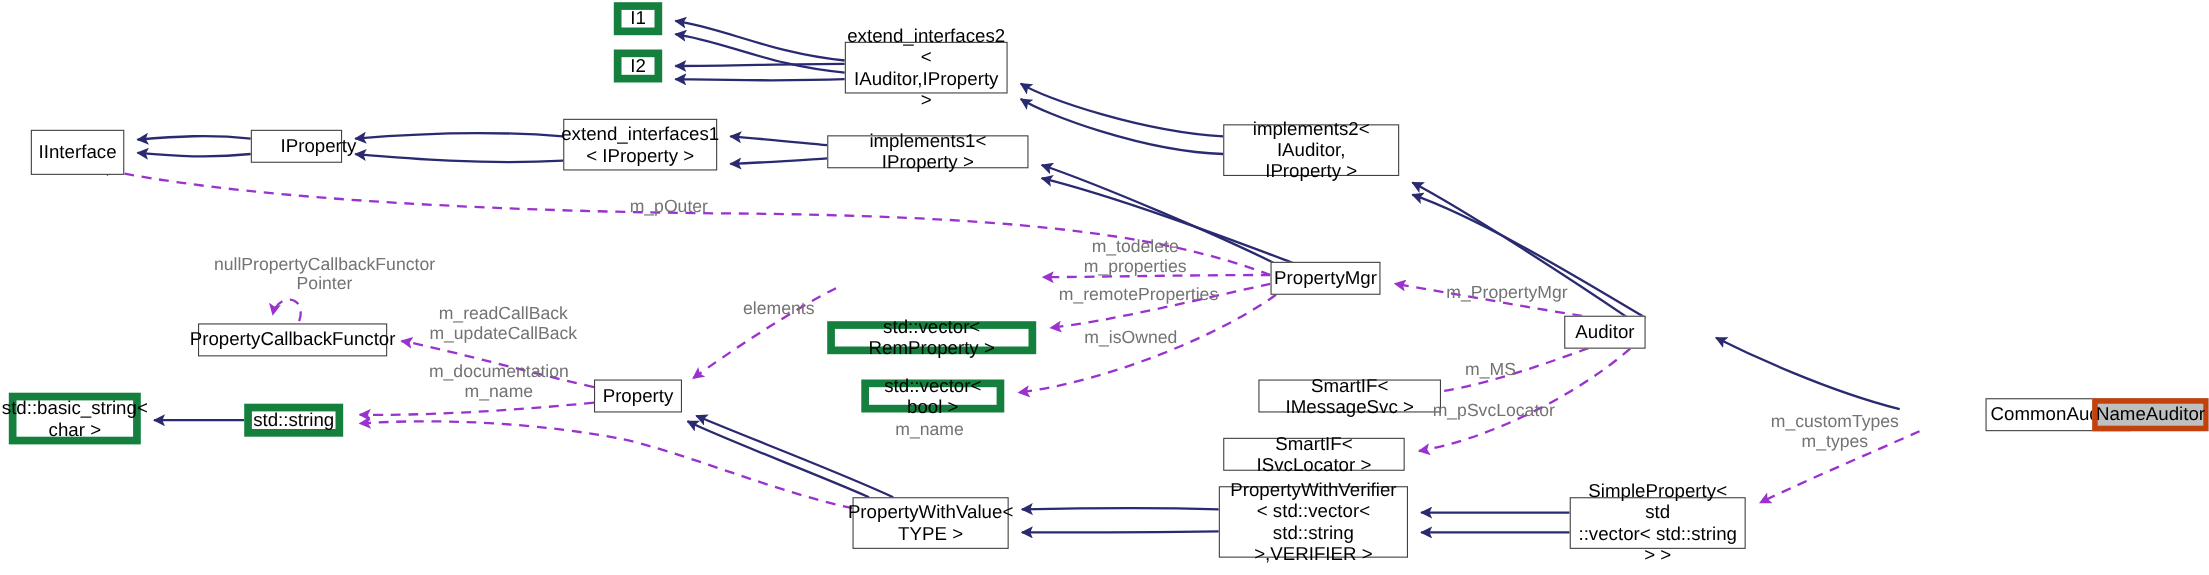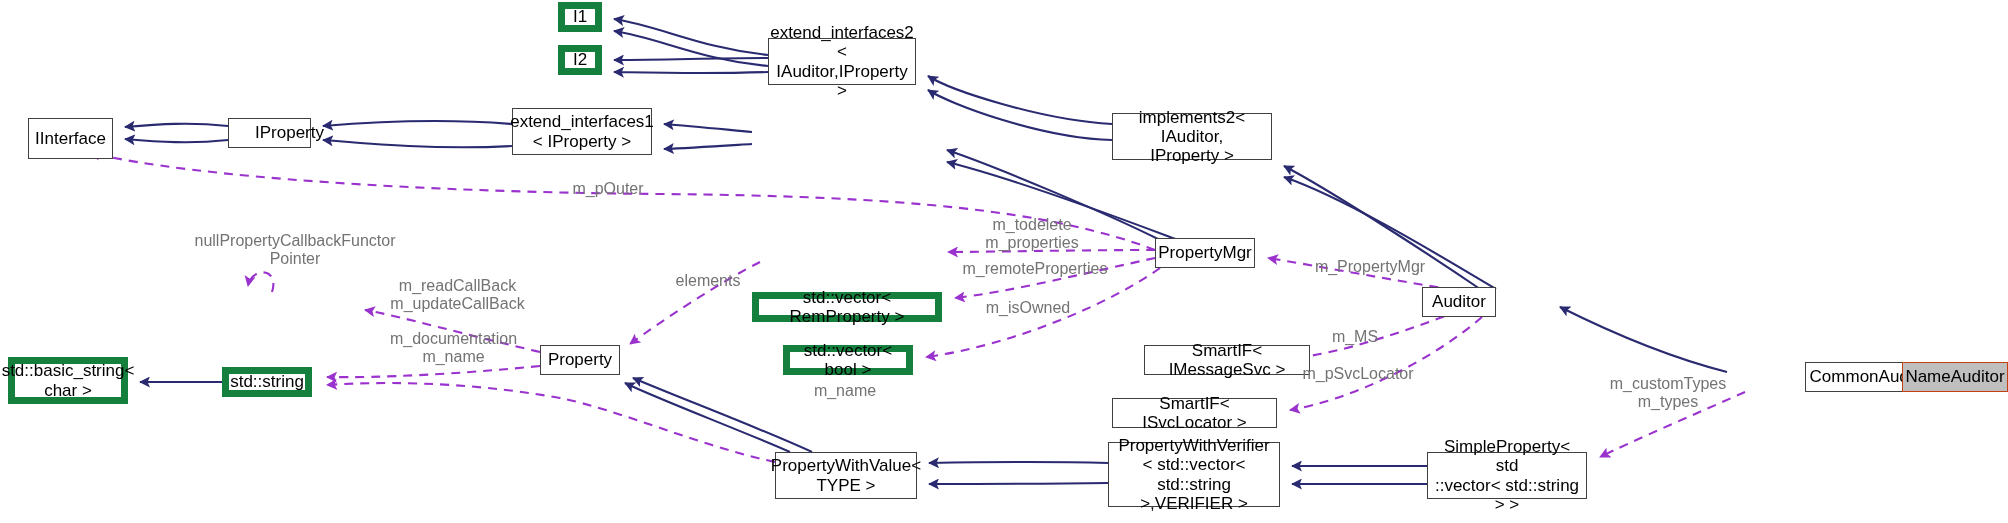--- a/index.html
+++ b/index.html
@@ -41,21 +41,21 @@
     padding: 1px 4px;
     z-index: 3;
   }
   
   .node.light {
     border: 7px solid #15803d;
   }
   
   .node.current {
     background: #bfbfbf;
-    border: 1px solid #c2410c;
+    border: 5px solid #c2410c;
   }
   .edge-label {
     position: absolute;
     font-size: 16px;
     line-height: 1.15;
     color: #737373;
     text-align: center;
     white-space: pre-line;
     z-index: 4;
     background: transparent;
@@ -155,24 +155,26 @@
   <div class="node" style="left:768px;top:38px;width:148px;height:47px;">extend_interfaces2
 &lt; IAuditor,IProperty &gt;</div>
 
   <div class="node" style="left:28px;top:118px;width:85px;height:41px;">IInterface</div>
 
   <div class="node" style="left:228px;top:118px;width:83px;height:30px;padding-left:44px;">IProperty</div>
 
   <div class="node" style="left:512px;top:108px;width:140px;height:47px;">extend_interfaces1
 &lt; IProperty &gt;</div>
 
+  <div class="node" style="left:752px;top:123px;width:183px;height:30px;">implements1&lt; IProperty &gt;</div>
 
   <div class="node" style="left:1112px;top:113px;width:160px;height:47px;">implements2&lt; IAuditor,
 IProperty &gt;</div>
 
+  <div class="node" style="left:180px;top:294px;width:172px;height:30px;">PropertyCallbackFunctor</div>
 
 
   <div class="node light" style="left:752px;top:292px;width:190px;height:30px;">std::vector&lt; RemProperty &gt;</div>
 
   <div class="node light" style="left:783px;top:345px;width:130px;height:30px;">std::vector&lt; bool &gt;</div>
 
   <div class="node" style="left:1155px;top:238px;width:100px;height:30px;">PropertyMgr</div>
 
   <div class="node" style="left:540px;top:345px;width:80px;height:30px;">Property</div>
 

